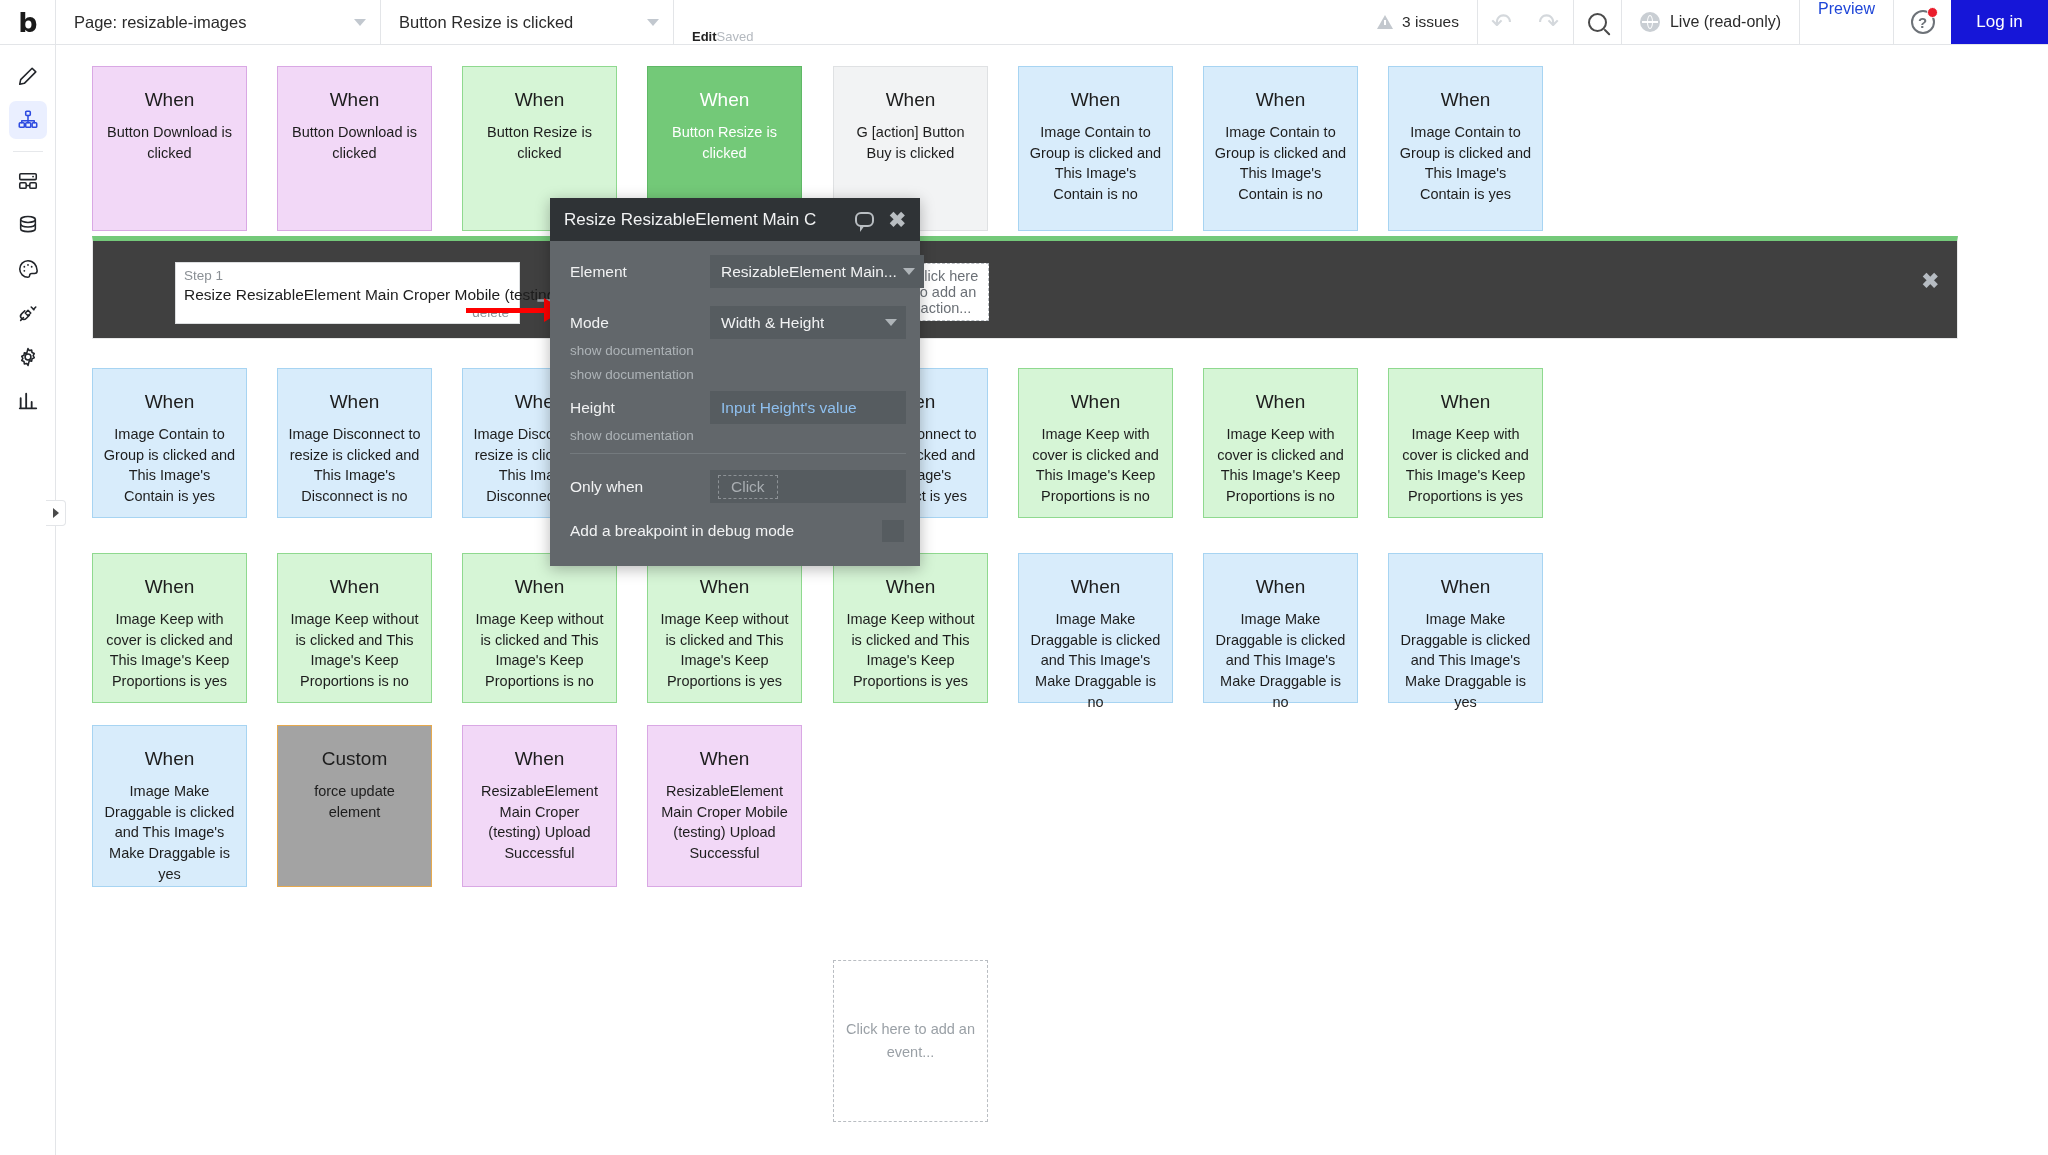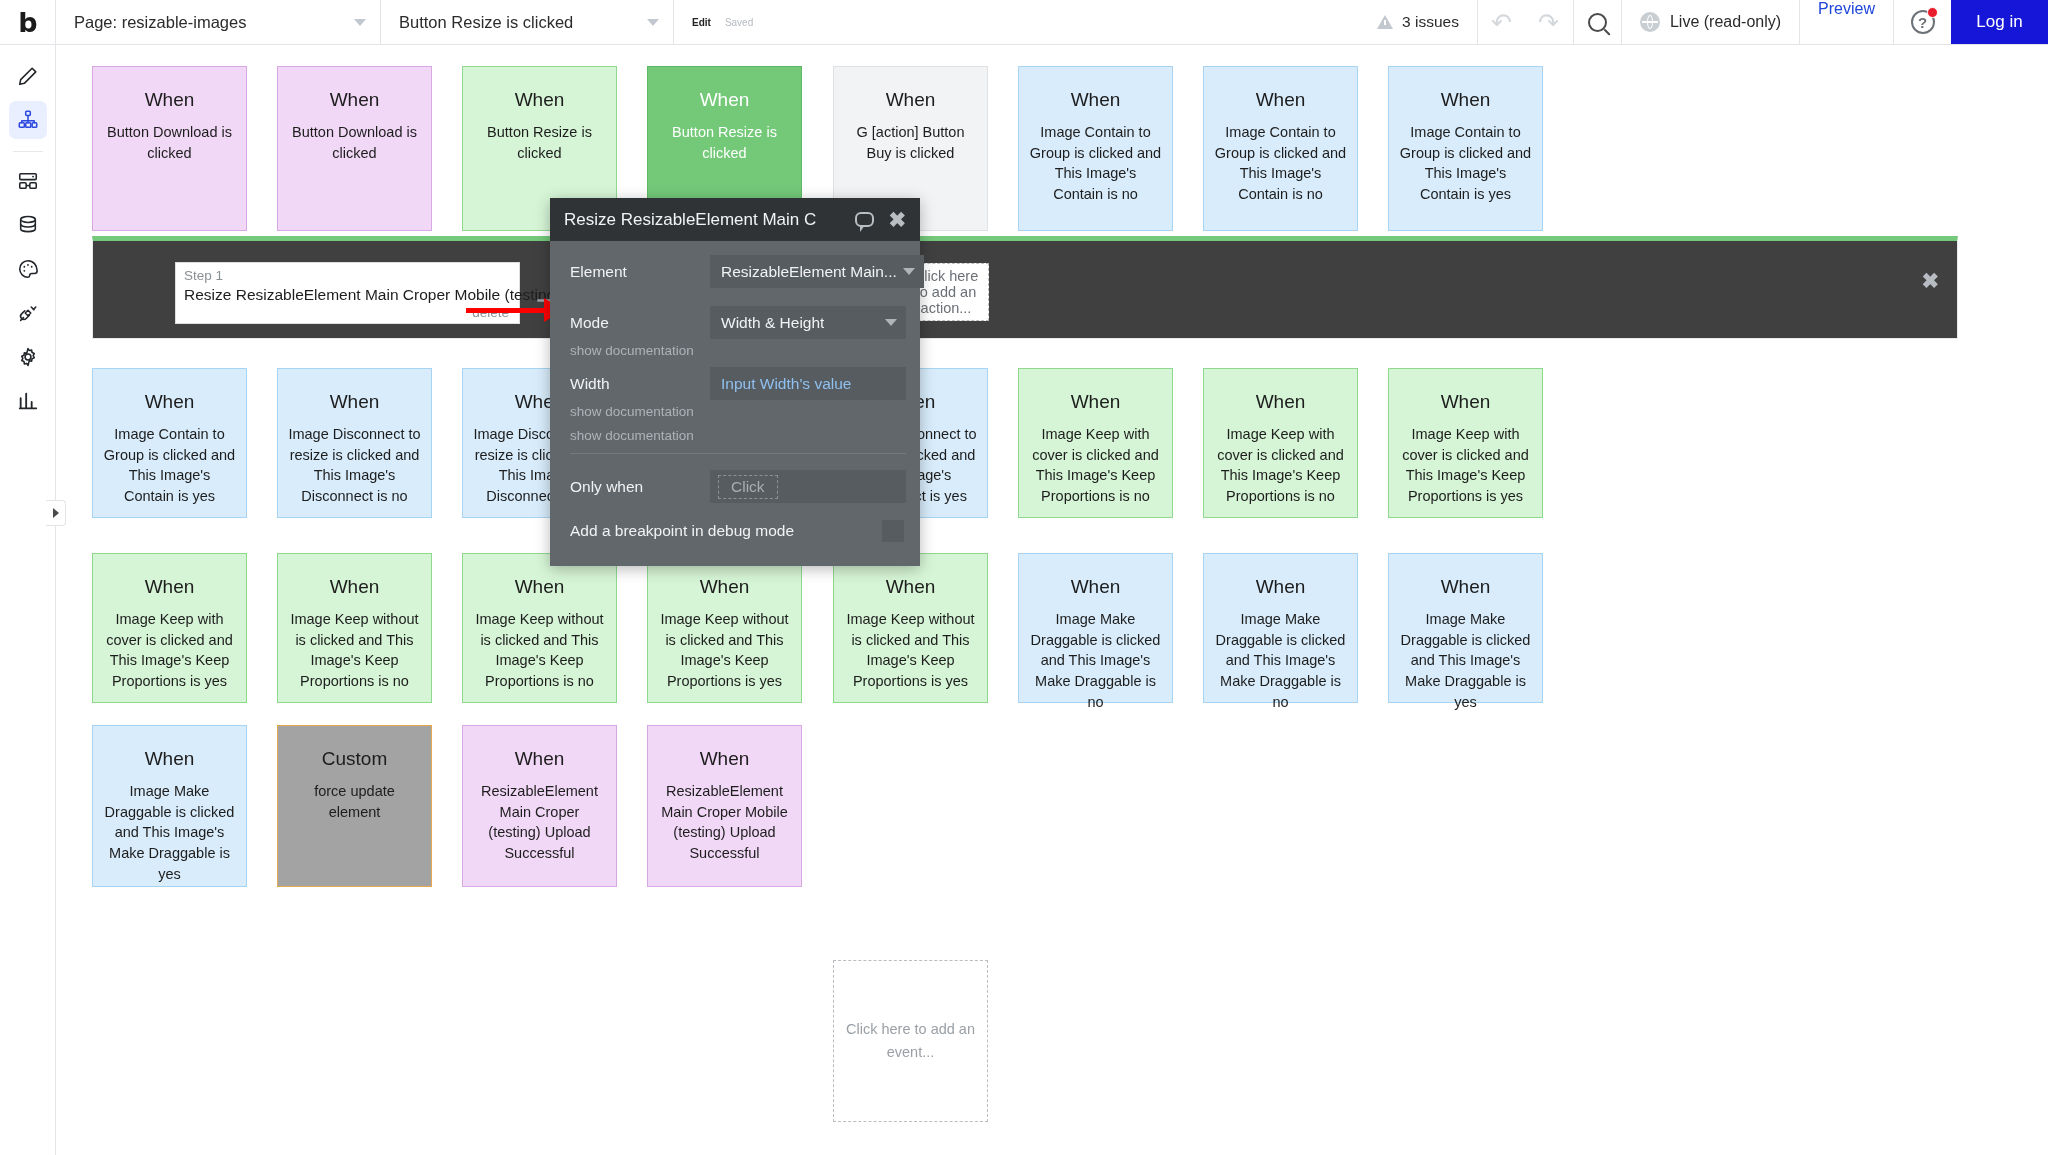--- a/index.html
+++ b/index.html
@@ -38,22 +38,22 @@
   .tb-select.event { width: 293px; }
   .tb-select span.lbl { font-size: 16.5px; color: #2b2b2b; white-space: nowrap;
      overflow:hidden; text-overflow: ellipsis; }
   .caret {
     width: 0; height: 0; margin-left: 10px; flex: 0 0 auto;
     border-left: 6px solid transparent;
     border-right: 6px solid transparent;
     border-top: 7px solid #c2c8cf;
   }
   .tb-edit {
-    display:flex; align-items:center; gap: 14px;
-    padding: 0 18px; font-size: 10px;
+    display:flex; align-items:flex-end; 
+    padding: 0 18px; font-size: 13px;
   }
   .tb-edit .edit { color:#222; font-weight: 600; }
   .tb-edit .saved { color:#b4b9bf; }
   .tb-spacer { flex: 1 1 auto; }
   .tb-issues {
     display:flex; align-items:center; gap: 9px;
     padding: 0 18px 0 10px; font-size: 15.5px; color:#2b2b2b;
     cursor: pointer;
   }
   .tri-warn {
@@ -541,28 +541,28 @@
 
       <div class="frow">
         <span class="flabel">Mode</span>
         <div class="fctl">
           <span class="val">Width &amp; Height</span>
           <span class="dcaret"></span>
         </div>
       </div>
       <div class="showdoc">show documentation</div>
 
+      <div class="showdoc">show documentation</div>
+
       <div class="frow">
-        <span class="flabel">Width</span>
+        <span class="flabel">Height</span>
         <div class="fctl">
-          <span class="val blue">Input Width's value</span>
+          <span class="val blue">Input Height's value</span>
         </div>
       </div>
-      <div class="showdoc">show documentation</div>
-
       <div class="showdoc">show documentation</div>
 
       <div class="msep"></div>
 
       <div class="frow" style="margin-top:16px">
         <span class="flabel">Only when</span>
         <div class="onlywhen">
           <span class="ph">Click</span>
         </div>
       </div>

